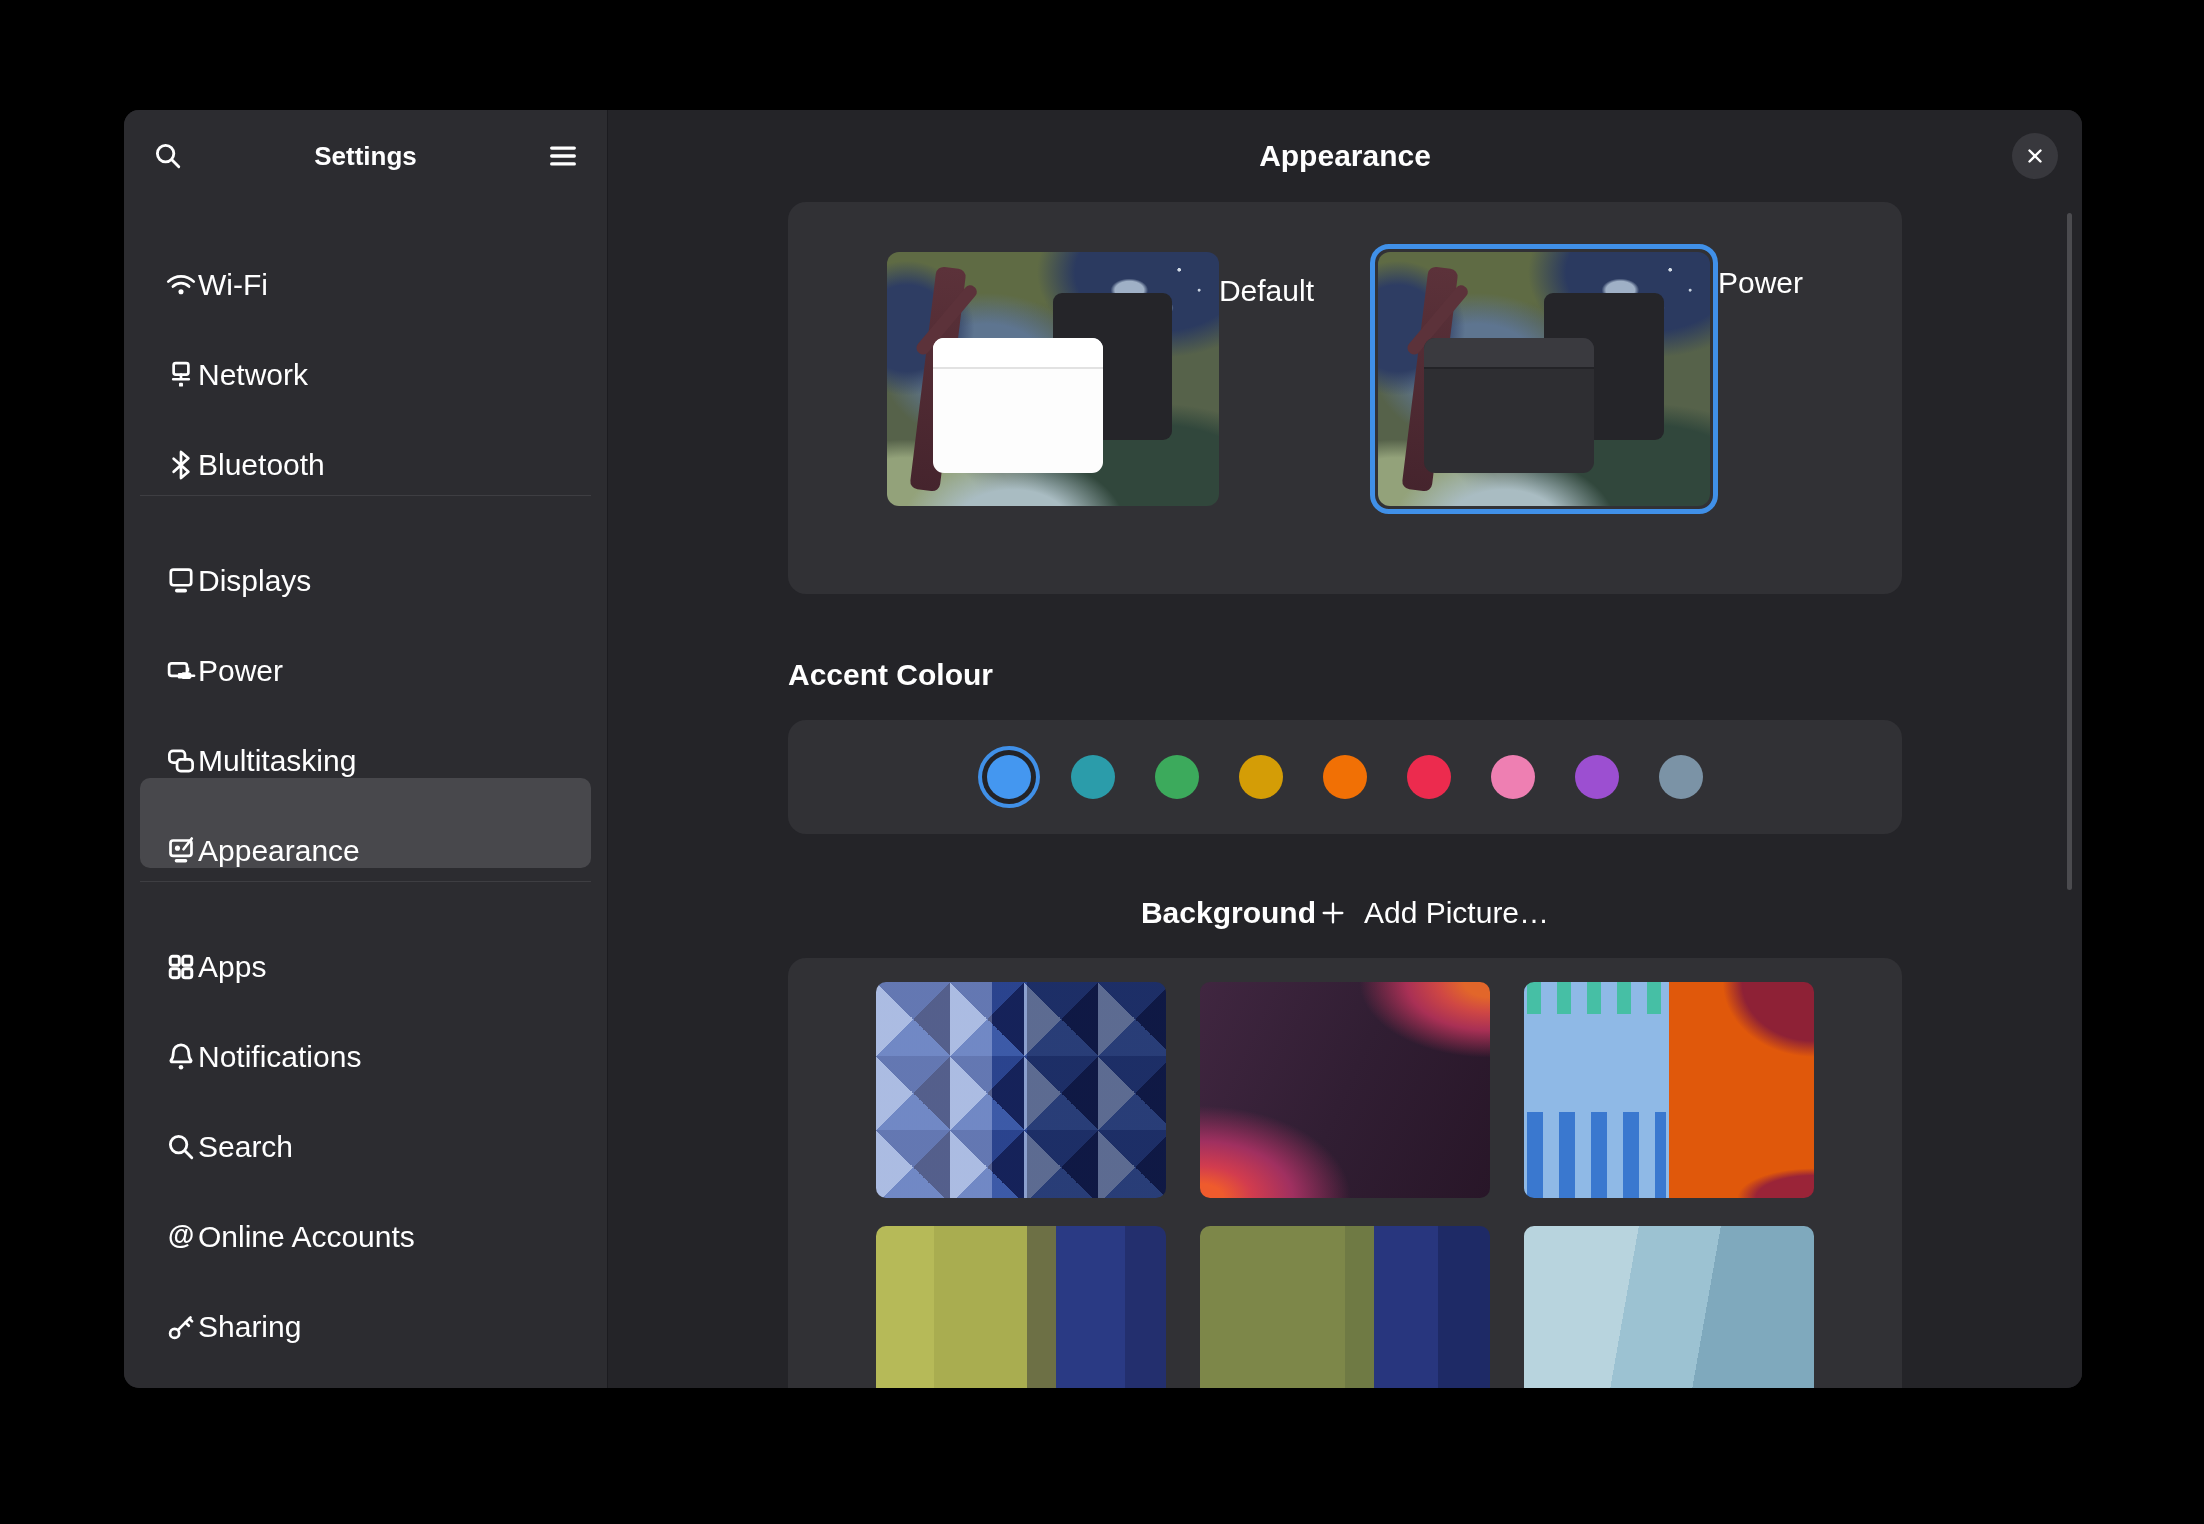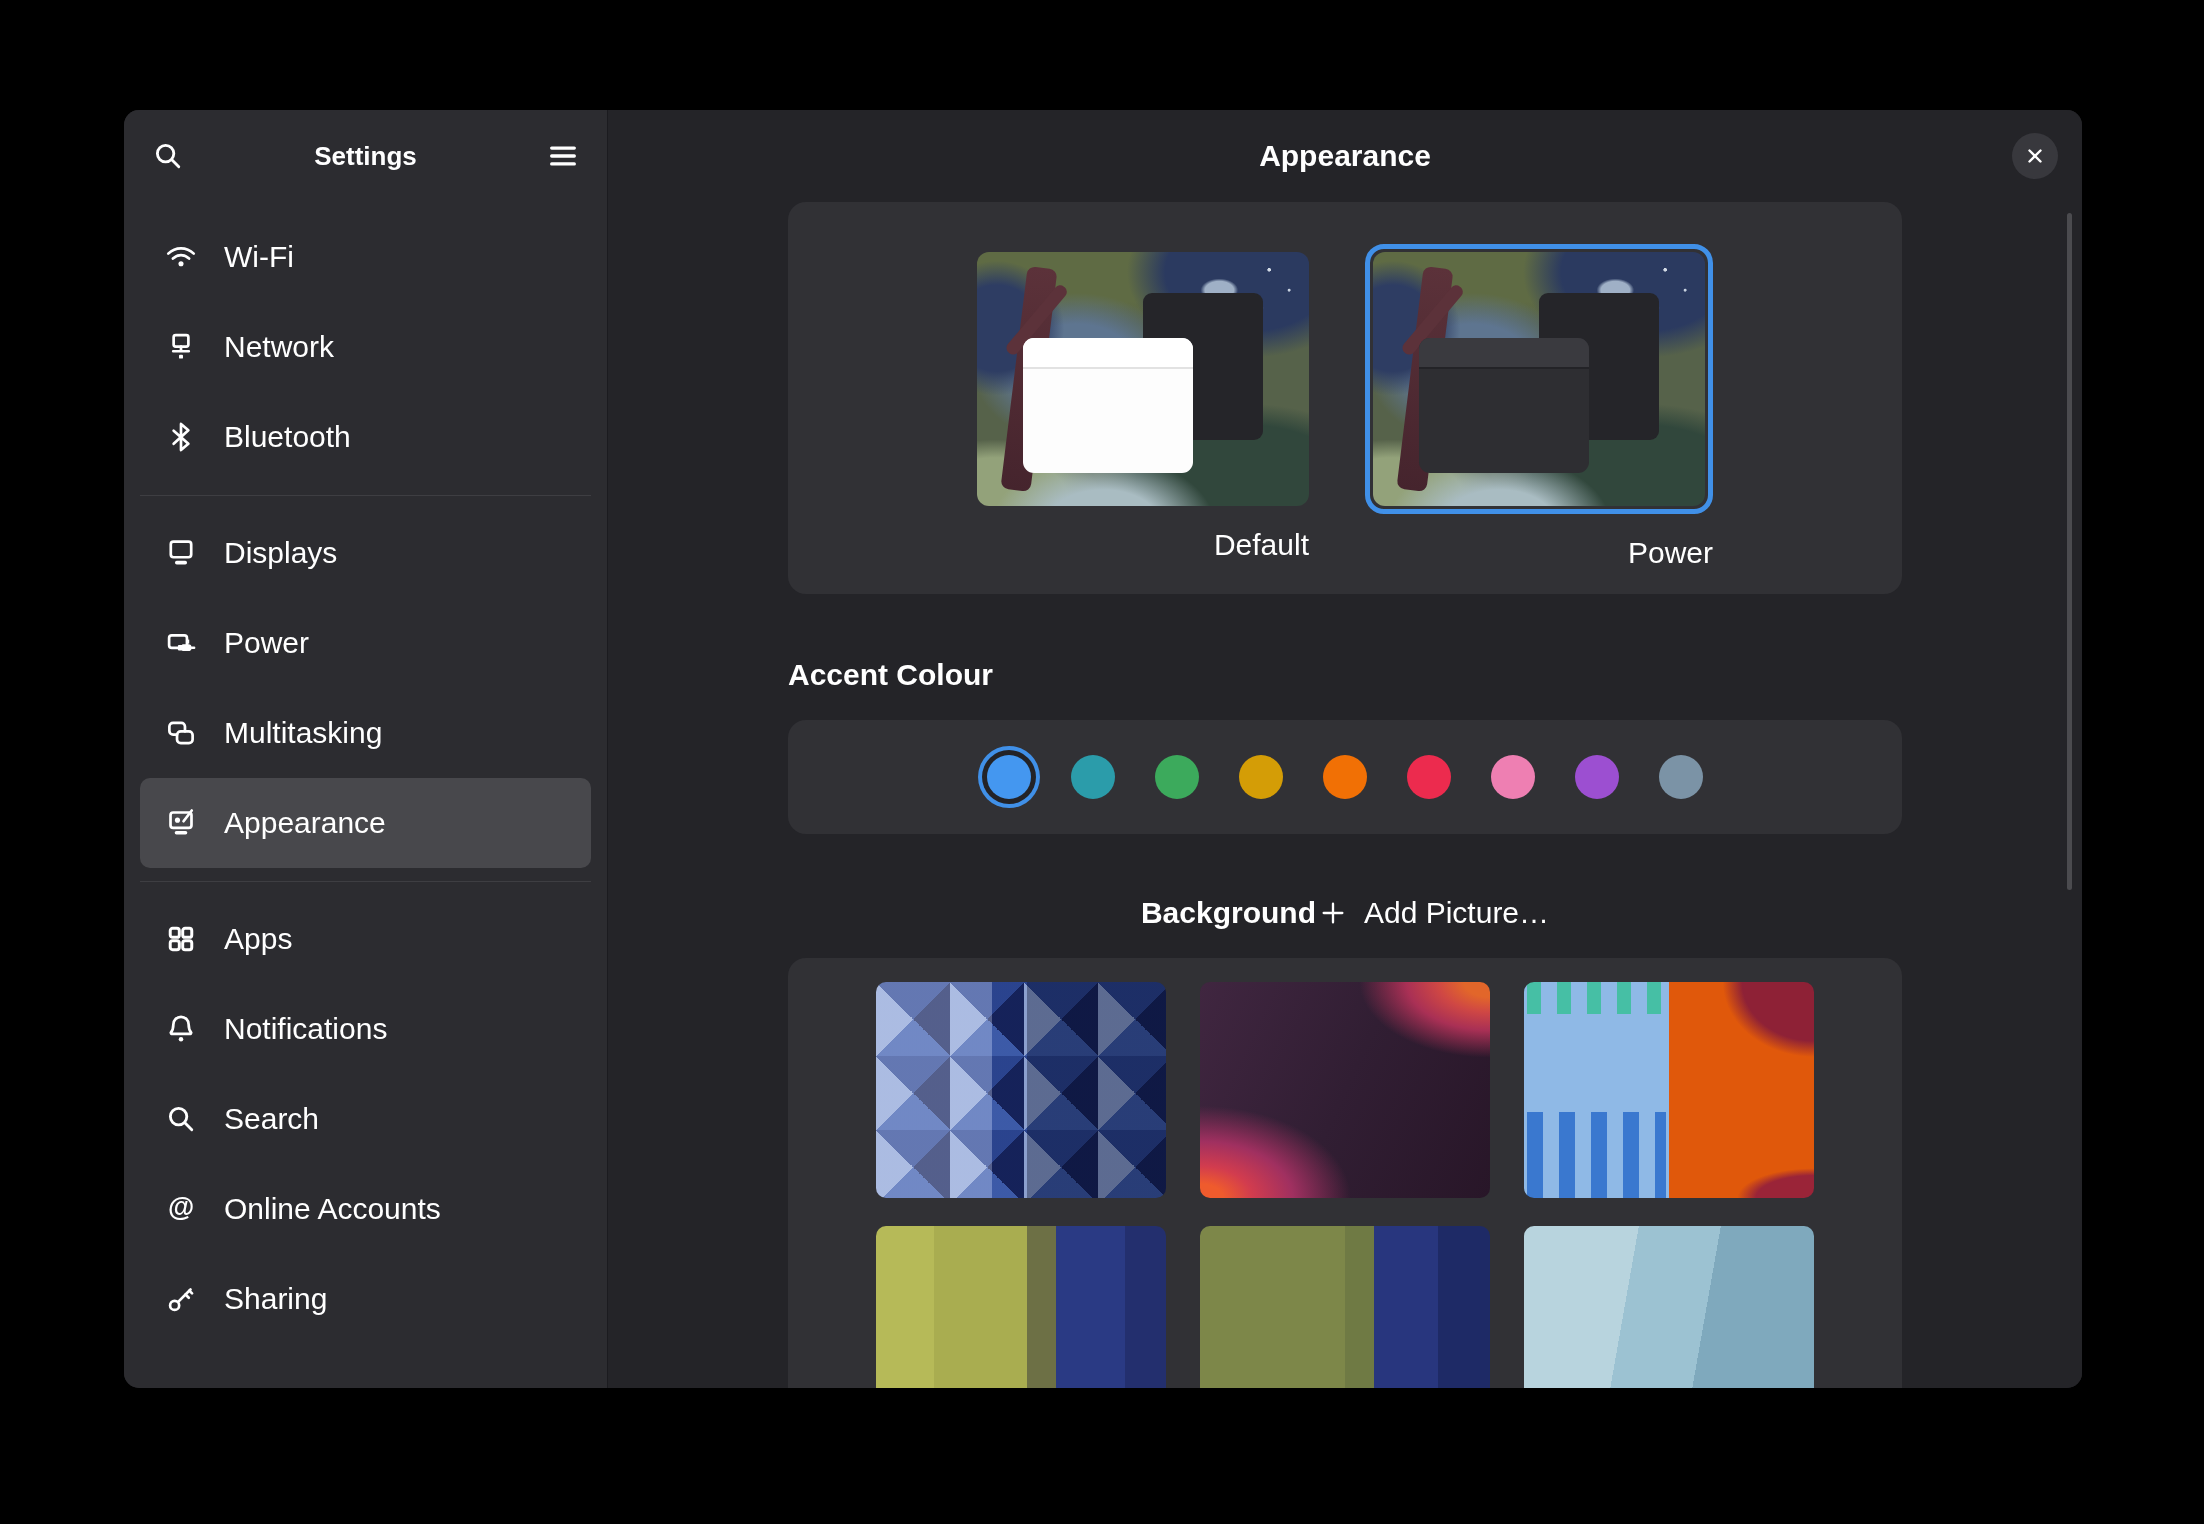--- a/index.html
+++ b/index.html
@@ -13,21 +13,21 @@
 
   
   .sidebar { width:484px; flex:0 0 484px; background:#2c2c30; border-right:1px solid #1b1b1f;
              display:flex; flex-direction:column; }
   .sidebar-header { height:92px; flex:0 0 92px; position:relative; display:flex; align-items:center;
                     padding:0 20px; justify-content:space-between; }
   .icon-btn { width:48px; height:48px; border:none; background:transparent; border-radius:10px;
               display:flex; align-items:center; justify-content:center; cursor:pointer; }
   .sidebar-title { position:absolute; left:0; right:0; text-align:center; font-size:26px; font-weight:700; }
   .slist { padding:10px 16px; overflow:hidden; }
-  .srow { height:90px; border-radius:10px; display:flex; align-items:center; gap:26px; padding-left:24px; cursor:pointer; }
+  .srow { height:90px; border-radius:10px; display:flex; align-items:flex-end; padding-left:24px; cursor:pointer; }
   .srow.selected { background:#48484c; }
   .sicon { width:34px; height:34px; display:flex; align-items:center; justify-content:center; flex:0 0 34px; }
   .sicon svg { width:34px; height:34px; }
   .slabel { font-size:30px; color:#fff; white-space:nowrap; }
   .sdivider { height:26px; display:flex; align-items:center; }
   .sdivider i { display:block; height:1px; width:100%; background:#3e3e42; }
 
   
   .main { flex:1; position:relative; background:#242428; overflow:hidden; }
   .main-header { height:92px; position:relative; display:flex; align-items:center; justify-content:center; }
@@ -36,21 +36,21 @@
                border:none; background:#38383d; display:flex; align-items:center; justify-content:center; cursor:pointer; }
 
   .content { position:absolute; top:92px; left:0; right:0; bottom:0; overflow:hidden; }
   .content-inner { width:1114px; margin:0 auto; }
   h2.sec { font-size:30px; font-weight:700; margin:64px 0 28px; }
   .card { background:#313135; border-radius:18px; }
 
   
   .style-card { height:392px; }
   .previews { display:flex; justify-content:center; align-items:flex-start; gap:56px; padding-top:42px; }
-  .preview-group { display:flex; flex-direction:column; align-items:flex-end; cursor:pointer; }
+  .preview-group { display:flex; flex-direction:row; align-items:flex-start; cursor:pointer; }
   .preview-group.default { margin-top:8px; }
   .preview { width:332px; height:254px; border-radius:12px; position:relative; overflow:hidden;
              background-color:#56624a;
              background-image:
                radial-gradient(3px 3px at 88% 7%, #d3dbe6 50%, transparent 70%),
                radial-gradient(2.5px 2.5px at 94% 15%, #c8d2e0 50%, transparent 70%),
                radial-gradient(26px 16px at 73% 15%, #9fb0c6 0 55%, transparent 72%),
                radial-gradient(20px 12px at 82% 22%, #8ea1ba 0 55%, transparent 72%),
                radial-gradient(15px 10px at 67% 23%, #7e92ae 0 55%, transparent 72%),
                radial-gradient(46% 42% at 82% 8%, #2b3a60 0 55%, rgba(43,58,96,0) 80%),

